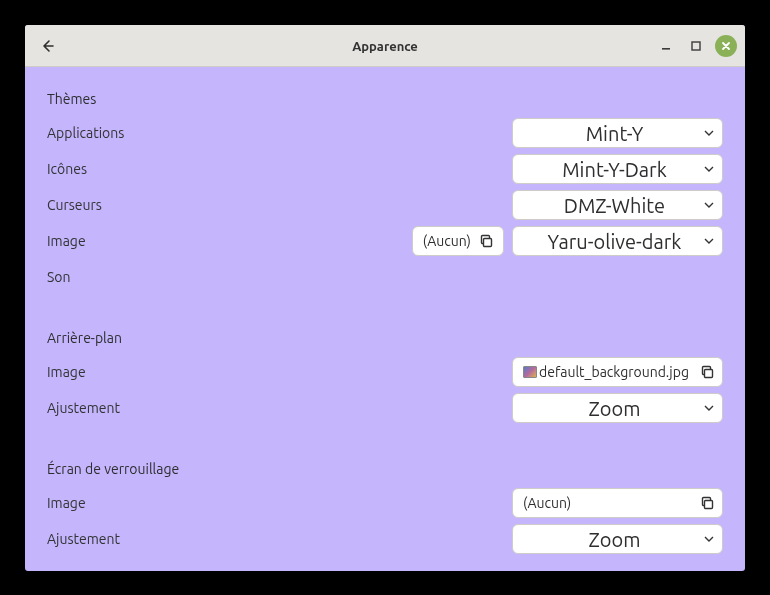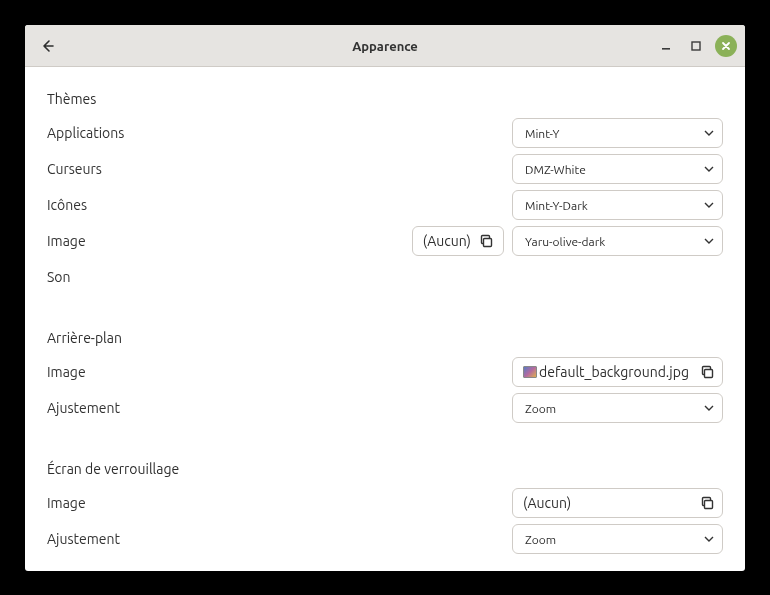--- a/index.html
+++ b/index.html
@@ -8,21 +8,21 @@
     width: 770px; height: 595px;
     background: #000;
     font-family: "Ubuntu", "Cantarell", "Noto Sans", sans-serif;
     font-size: 14px;
     color: #2e2e2e;
   }
   .window {
     position: absolute;
     left: 25px; top: 25px;
     width: 720px; height: 546px;
-    background: #ffffff;
+    background: #c4b5fd;
     border-radius: 3px;
     display: flex;
     flex-direction: column;
     overflow: hidden;
     box-shadow: 0 0 0 1px rgba(0,0,0,0.25);
   }
   .titlebar {
     height: 42px;
     background: #e6e4e1;
     border-bottom: 1px solid #cfcbc6;
@@ -91,24 +91,25 @@
     background: #fff;
     border: 1px solid #cfcbc6;
     border-radius: 6px;
     display: flex;
     align-items: center;
     padding: 0 8px 0 12px;
     cursor: pointer;
   }
   .dropdown .value {
     flex: 1;
-    font-size: 12px;
+    font-size: 20px;
     white-space: nowrap;
     overflow: hidden;
     text-overflow: ellipsis;
+    text-align: center;
   }
   .dropdown .caret {
     flex-shrink: 0;
   }
   .btn {
     height: 30px;
     background: #fff;
     border: 1px solid #cfcbc6;
     border-radius: 6px;
     display: flex;
@@ -184,33 +185,33 @@
       <div class="label">Applications</div>
       <div class="dropdown">
         <span class="value">Mint-Y</span>
         <svg class="caret" width="10" height="6" viewBox="0 0 10 6">
             <path d="M1 1 L5 5 L9 1" fill="none" stroke="#333" stroke-width="1.4"></path>
           </svg>
       </div>
     </div>
 
     <div class="row">
+      <div class="label">Icônes</div>
+      <div class="dropdown">
+        <span class="value">Mint-Y-Dark</span>
+        <svg class="caret" width="10" height="6" viewBox="0 0 10 6">
+            <path d="M1 1 L5 5 L9 1" fill="none" stroke="#333" stroke-width="1.4"></path>
+          </svg>
+      </div>
+    </div>
+
+    <div class="row">
       <div class="label">Curseurs</div>
       <div class="dropdown">
         <span class="value">DMZ-White</span>
-        <svg class="caret" width="10" height="6" viewBox="0 0 10 6">
-            <path d="M1 1 L5 5 L9 1" fill="none" stroke="#333" stroke-width="1.4"></path>
-          </svg>
-      </div>
-    </div>
-
-    <div class="row">
-      <div class="label">Icônes</div>
-      <div class="dropdown">
-        <span class="value">Mint-Y-Dark</span>
         <svg class="caret" width="10" height="6" viewBox="0 0 10 6">
             <path d="M1 1 L5 5 L9 1" fill="none" stroke="#333" stroke-width="1.4"></path>
           </svg>
       </div>
     </div>
 
     <div class="row">
       <div class="label">Image</div>
       <div class="btn">
         <span>(Aucun)</span>

